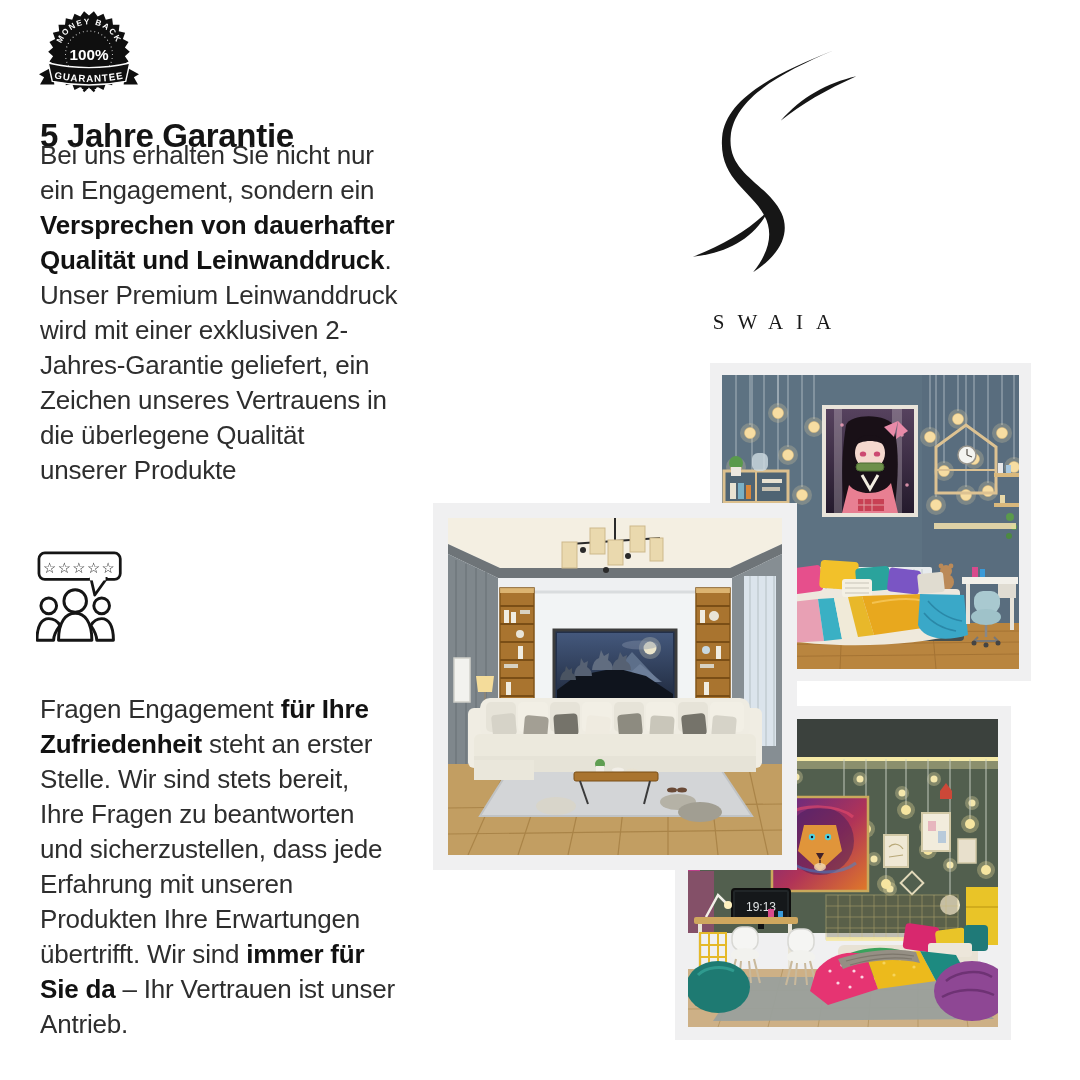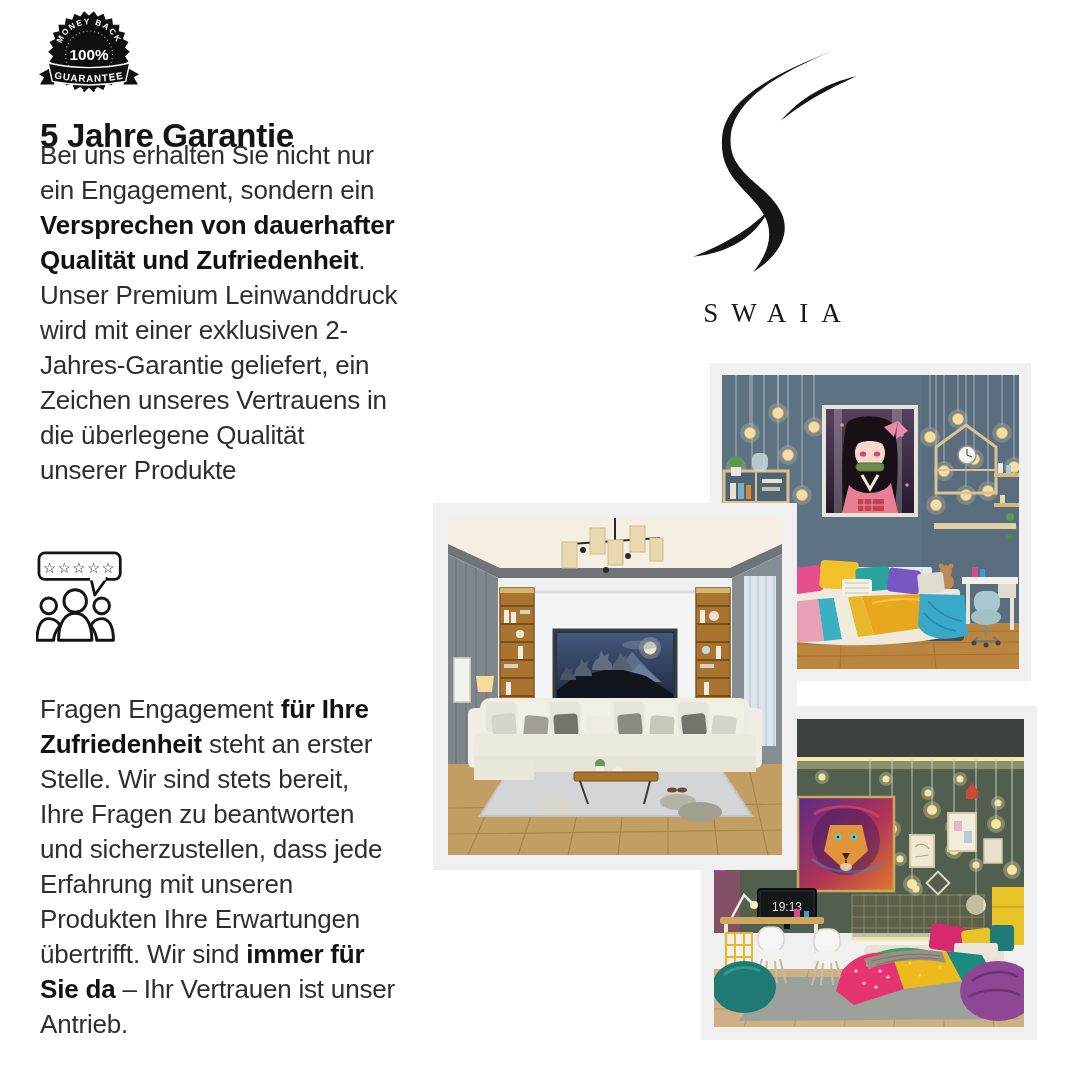--- a/index.html
+++ b/index.html
@@ -3,21 +3,21 @@
 <meta charset="utf-8">
 <style>
   html,body{margin:0;padding:0;background:#ffffff;}
   #stage{position:relative;width:1080px;height:1080px;background:#ffffff;overflow:hidden;
          font-family:"Liberation Sans", sans-serif;color:#2c2c2c;}
   .abs{position:absolute;}
   h1{margin:0;font-size:33px;line-height:1.1;font-weight:700;color:#141414;letter-spacing:-0.3px;}
   .para{width:358px;font-size:26px;line-height:35px;letter-spacing:-0.2px;color:#2e2e2e;font-weight:400;}
   .para b{color:#121212;font-weight:700;}
   .logo-wrap{display:flex;flex-direction:column;align-items:center;width:230px;}
-  .logo-name{margin-top:10px;font-family:"Liberation Serif", serif;font-size:27px;font-weight:400;
+  .logo-name{margin-top:22px;font-family:"Liberation Serif", serif;font-size:21px;font-weight:400;
              letter-spacing:13px;padding-left:13px;color:#181818;}
   .card{position:absolute;background:#f0f0f1;box-sizing:border-box;}
   .card svg{display:block;width:100%;height:100%;}
   svg text{font-family:"Liberation Sans", sans-serif;}
 </style>
 </head>
 <body>
 
 <div id="stage">
 
@@ -36,21 +36,21 @@
       <path d="M10,51 Q50,60 90,51 L86,69 Q50,76 14,69 Z" fill="#101010" stroke="#fbfbfb" stroke-width="1.4"></path>
       <path id="gArc" d="M16,66 Q50,73 84,66" fill="none"></path>
       <text font-size="9.5" font-weight="bold" fill="#ffffff" letter-spacing="1">
         <textPath href="#gArc" startOffset="50%" text-anchor="middle">GUARANTEE</textPath>
       </text>
       <text x="50" y="79" text-anchor="middle" font-size="6.5" fill="#ffffff">★ ★ ★</text>
     </svg>
   </div>
 
   <h1 class="abs" style="left:40px;top:118px;">5 Jahre Garantie</h1>
-  <p class="abs para" style="left:40px;top:138px;margin:0;"><span>Bei uns erhalten Sie nicht nur ein Engagement, sondern ein </span><b>Versprechen von dauerhafter Qualität und Zufriedenheit</b><span>. Unser Premium Leinwanddruck wird mit einer exklusiven 2-Jahres-Garantie geliefert, ein Zeichen unseres Vertrauens in die überlegene Qualität unserer Produkte</span></p>
+  <p class="abs para" style="left:40px;top:138px;margin:0;"><span>Bei uns erhalten Sie nicht nur ein Engagement, sondern ein </span><b>Versprechen von dauerhafter Qualität und Leinwanddruck</b><span>. Unser Premium Leinwanddruck wird mit einer exklusiven 2-Jahres-Garantie geliefert, ein Zeichen unseres Vertrauens in die überlegene Qualität unserer Produkte</span></p>
 
   <div class="abs" style="left:36px;top:550px;width:98px;height:98px;">
     <svg viewBox="0 0 100 100">
       <rect x="3" y="3" width="83" height="27" rx="6" fill="#ffffff" stroke="#151515" stroke-width="2.8"></rect>
       <polygon points="56,29 72,29 60,46" fill="#ffffff" stroke="#151515" stroke-width="2.8" stroke-linejoin="round"></polygon>
       <rect x="55" y="26" width="16" height="5" fill="#ffffff"></rect>
       <text x="44.5" y="23" text-anchor="middle" font-size="15" letter-spacing="1.5" fill="#151515">☆☆☆☆☆</text>
       <g stroke="#151515" stroke-width="3" fill="#ffffff" stroke-linejoin="round">
         <circle cx="13" cy="57" r="8"></circle>
         <path d="M1,92 C1,77 6,70 13,70 C18,70 22,72.5 24.5,77 C20,83 18,87 18,92 Z"></path>
@@ -289,21 +289,21 @@
         <ellipse cx="264" cy="242" rx="15" ry="8" fill="#9fc2c9"></ellipse>
         <line x1="264" y1="250" x2="264" y2="262" stroke="#888888" stroke-width="2.5"></line>
         <path d="M252,266 L276,266 M256,262 L252,266 M272,262 L276,266" stroke="#777777" stroke-width="2"></path>
         <circle cx="252" cy="268" r="2.5" fill="#444444"></circle>
           <circle cx="276" cy="268" r="2.5" fill="#444444"></circle>
           <circle cx="264" cy="270" r="2.5" fill="#444444"></circle>
       </g>
     </svg>
   </div>
 
-  <div class="card" style="left:701px;top:706px;width:336px;height:334px;padding:13px;z-index:2;">
+  <div class="card" style="left:675px;top:706px;width:336px;height:334px;padding:13px;z-index:2;">
     <svg viewBox="0 0 310 308" preserveAspectRatio="none">
       <defs>
         <linearGradient id="lg" x1="0" y1="0" x2="1" y2="1">
           <stop offset="0" stop-color="#5a2a88"></stop>
             <stop offset="0.55" stop-color="#b03358"></stop>
             <stop offset="1" stop-color="#e07a28"></stop>
         </linearGradient>
       </defs>
       <rect x="0" y="0" width="310" height="40" fill="#3b413d"></rect>
       <rect x="0" y="42" width="310" height="172" fill="#525f4e"></rect>

